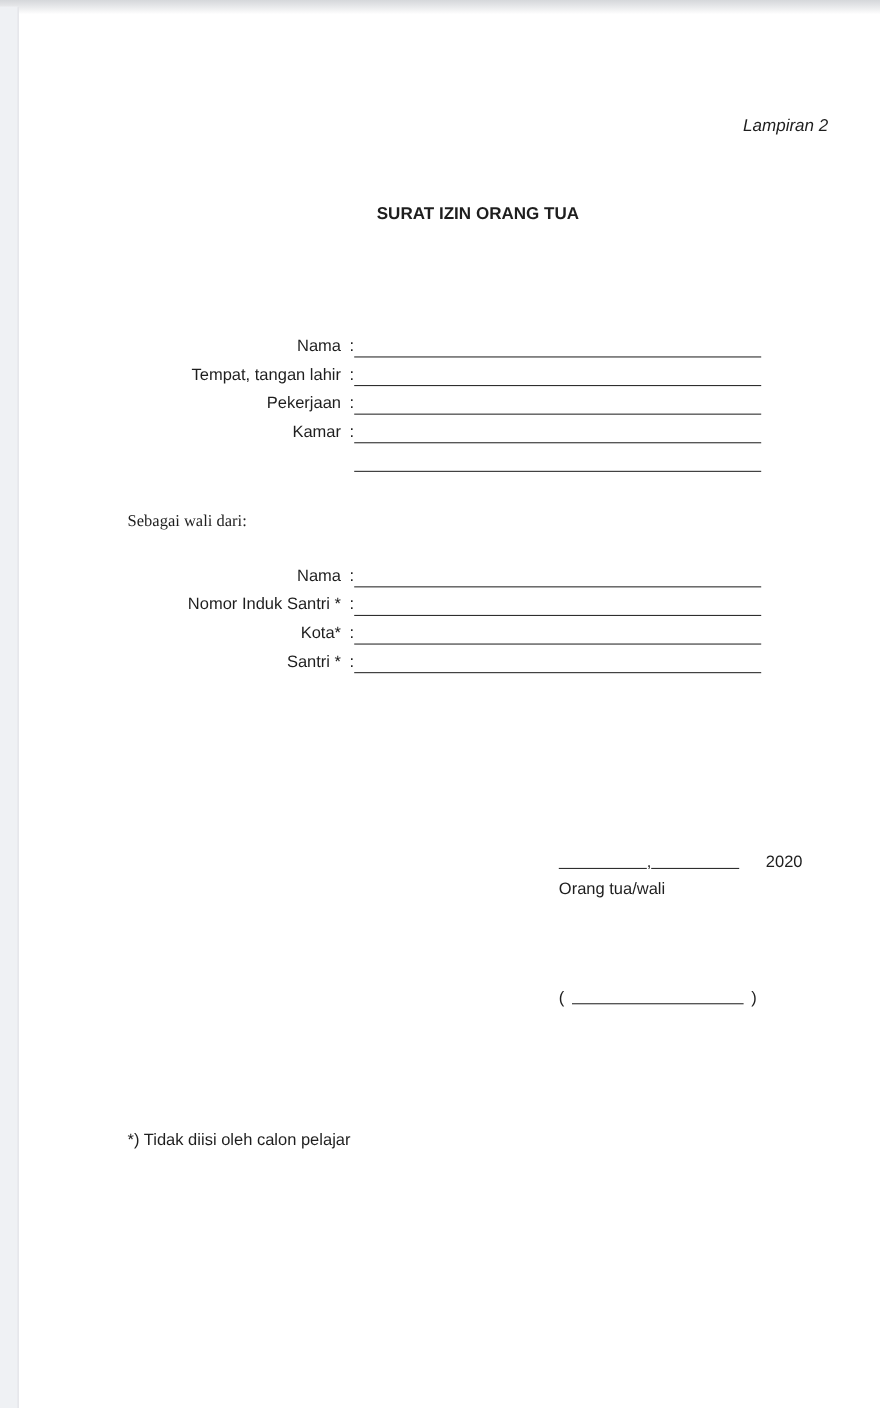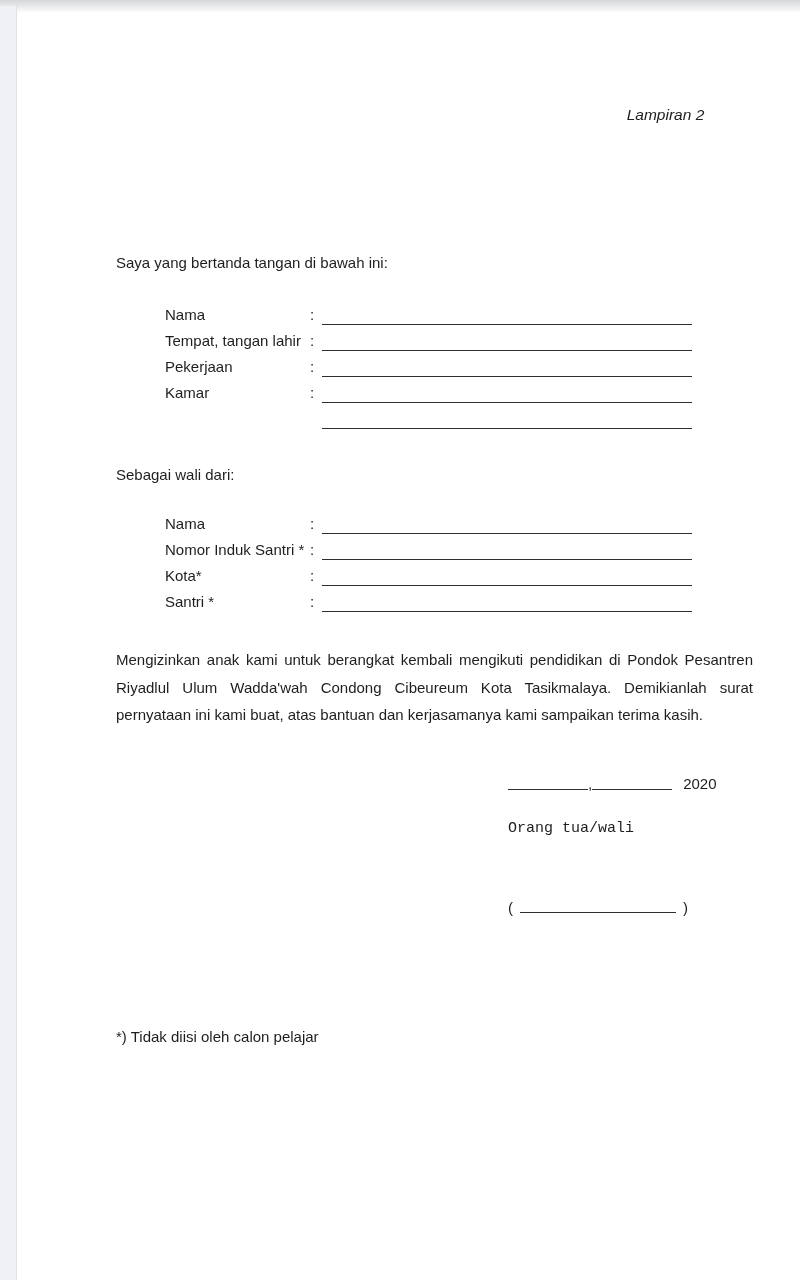--- a/index.html
+++ b/index.html
@@ -20,72 +20,72 @@
     background: #eff1f4;
     border-right: 1px solid #e0e2e6;
   }
   .page {
     position: absolute; left: 17px; top: 0; width: 783px; height: 1280px;
   }
   .abs { position: absolute; }
   .t15 { font-size: 15px; }
   .annotation {
     left: 561px; top: 106px; width: 175px;
-    text-align: center; font-style: italic; font-size: 15.5px;
+    text-align: right; font-style: italic; font-size: 15.5px;
   }
   .doc-title {
     left: 99px; top: 186px; width: 637px;
     text-align: center; font-weight: bold; font-size: 15.5px;
   }
   .intro { left: 99px; top: 254px; }
-  .fields-block { left: 148px; width: 527px; }
+  .fields-block { left: 148px; width: 527px; text-align: right; }
   .fields-block-1 { top: 302px; }
   .fields-block-2 { top: 511px; }
   .frow { display: flex; height: 26px; }
   .flabel { width: 145px; line-height: 26px; font-size: 15px; }
   .fcolon { width: 12px; line-height: 26px; font-size: 15px; }
   .fblank {
     flex: 1;
     border-bottom: 1.5px solid #2e2e2e;
     margin-bottom: 3px;
   }
-  .section2 { left: 99px; top: 466px; }
+  .section2 { left: 99px; top: 466px; font-family: Liberation Serif, serif; }
   .paragraph {
     left: 99px; top: 646px; width: 637px;
     font-size: 15px; line-height: 27.5px;
     text-align: justify;
   }
   .date-row {
     left: 491px; top: 772px; width: 230px; height: 20px;
     display: flex; align-items: flex-end; font-size: 15px;
   }
   .date-blank { width: 80px; border-bottom: 1.5px solid #2e2e2e; margin-bottom: 2px; }
   .date-comma { line-height: 17px; }
-  .date-year { margin-left: 11px; line-height: 16px; }
-  .signer-role { left: 491px; top: 820px; font-family: Liberation Mono, monospace; }
+  .date-year { margin-left: 24px; line-height: 16px; }
+  .signer-role { left: 491px; top: 800px; }
   .paren-row {
     left: 491px; top: 896px; height: 20px;
     display: flex; align-items: flex-end; font-size: 15px;
   }
   .paren { line-height: 16px; }
   .name-blank { width: 156px; border-bottom: 1.5px solid #2e2e2e; margin: 0 7px 3px 7px; }
   .footnote { left: 99px; top: 1028px; }
 </style>
 </head>
 <body>
 
 <div class="top-shadow"></div>
 <div class="gutter"></div>
 
 <div class="page">
 
   <div class="abs annotation">Lampiran 2</div>
 
+  <div class="abs doc-title">SURAT IZIN ORANG TUA</div>
 
-  <div class="abs intro t15">Saya yang bertanda tangan di bawah ini:</div>
 
   <div class="abs fields-block fields-block-1">
     <div class="frow">
       <span class="flabel">Nama</span>
       <span class="fcolon">:</span>
       <span class="fblank"></span>
     </div>
     <div class="frow">
       <span class="flabel">Tempat, tangan lahir</span>
       <span class="fcolon">:</span>
@@ -126,21 +126,20 @@
       <span class="fcolon">:</span>
       <span class="fblank"></span>
     </div>
     <div class="frow">
       <span class="flabel">Santri *</span>
       <span class="fcolon">:</span>
       <span class="fblank"></span>
     </div>
   </div>
 
-  <p class="abs paragraph">Mengizinkan anak kami untuk berangkat kembali mengikuti pendidikan di Pondok Pesantren Riyadlul Ulum Wadda'wah Condong Cibeureum Kota Tasikmalaya. Demikianlah surat pernyataan ini kami buat, atas bantuan dan kerjasamanya kami sampaikan terima kasih.</p>
 
   <div class="abs date-row">
     <span class="date-blank"></span>
     <span class="date-comma">,</span>
     <span class="date-blank"></span>
     <span class="date-year">2020</span>
   </div>
 
   <div class="abs signer-role t15">Orang tua/wali</div>
 

